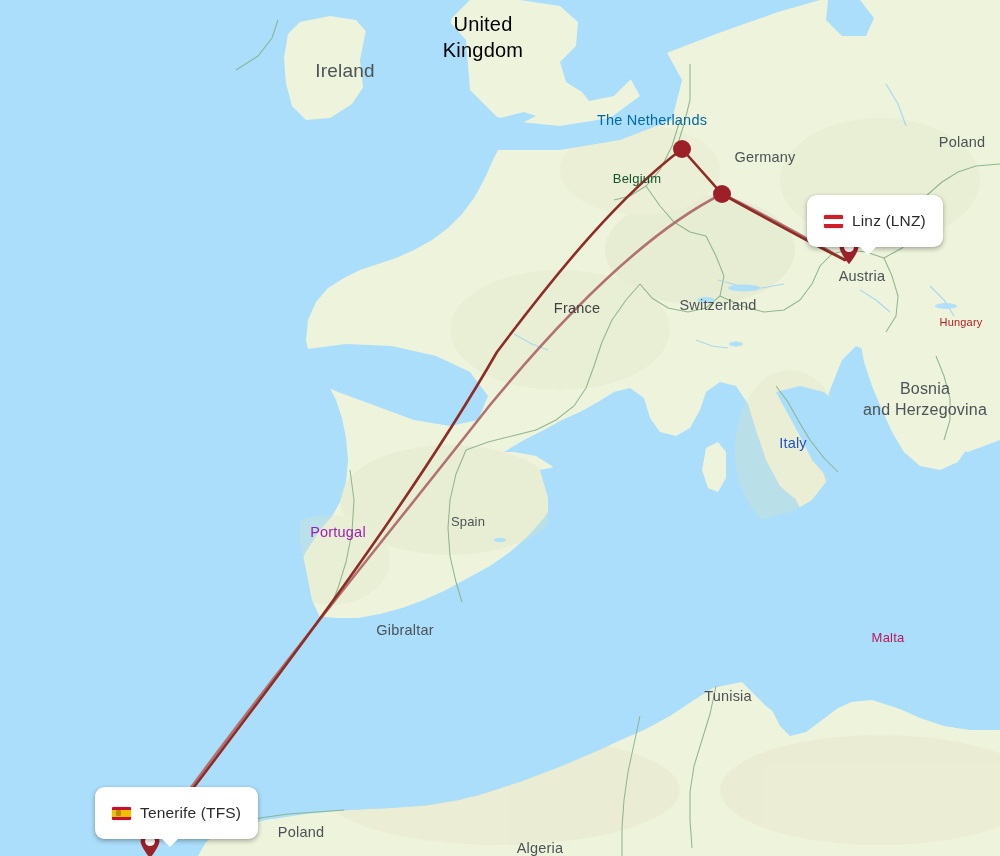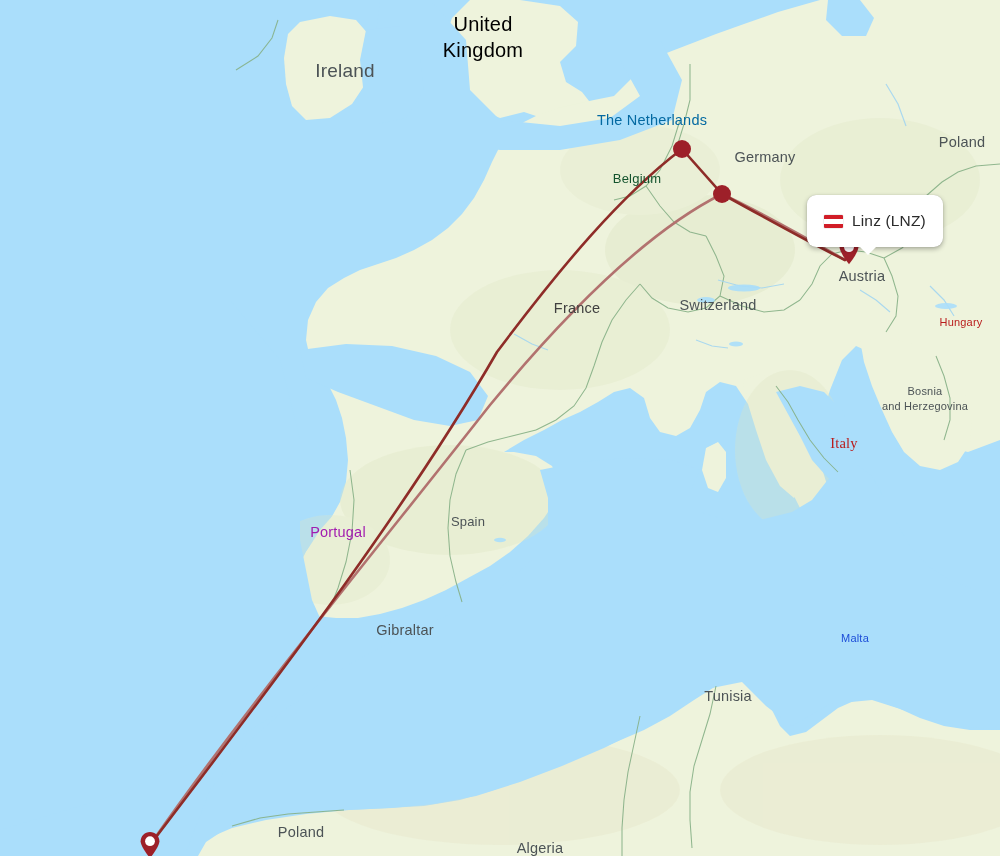--- a/index.html
+++ b/index.html
@@ -269,27 +269,27 @@
       <div class="country-label" style="left: 483px; top: 37px; font-size: 20px; color: #000000;">United
 Kingdom</div>
       <div class="country-label" style="left: 652px; top: 121px; font-size: 14.5px; color: #0369a1;">The Netherlands</div>
       <div class="country-label" style="left: 637px; top: 179px; font-size: 13px; color: #14532d;">Belgium</div>
       <div class="country-label" style="left: 765px; top: 158px; font-size: 14.5px; color: rgb(76, 83, 86);">Germany</div>
       <div class="country-label" style="left: 962px; top: 127px; font-size: 14.5px; color: rgb(76, 83, 86); margin-top: 16px;">Poland</div>
       <div class="country-label" style="left: 577px; top: 309px; font-size: 14.5px; color: #404040;">France</div>
       <div class="country-label" style="left: 718px; top: 306px; font-size: 14.5px; color: rgb(76, 83, 86);">Switzerland</div>
       <div class="country-label" style="left: 862px; top: 277px; font-size: 14.5px; color: rgb(76, 83, 86);">Austria</div>
       <div class="country-label" style="left: 961px; top: 294px; font-size: 11px; color: #b91c1c; margin-top: 28px;">Hungary</div>
-      <div class="country-label" style="left: 925px; top: 399px; font-size: 11px; color: rgb(76, 83, 86);">Bosnia
+      <div class="country-label" style="left: 925px; top: 399px; font-size: 16px; color: rgb(76, 83, 86);">Bosnia
 and Herzegovina</div>
-      <div class="country-label" style="left: 844px; top: 444px; font-size: 14.5px; color: #b91c1c; font-family: Liberation Serif, serif;">Italy</div>
+      <div class="country-label" style="left: 793px; top: 444px; font-size: 14.5px; color: #1d4ed8;">Italy</div>
       <div class="country-label" style="left: 338px; top: 533px; font-size: 14.5px; color: #a21caf;">Portugal</div>
       <div class="country-label" style="left: 448px; top: 522px; font-size: 13px; color: rgb(76, 83, 86); margin-left: 20px;">Spain</div>
       <div class="country-label" style="left: 405px; top: 631px; font-size: 14.5px; color: rgb(76, 83, 86);">Gibraltar</div>
-      <div class="country-label" style="left: 855px; top: 638px; font-size: 11px; color: #1d4ed8;">Malta</div>
+      <div class="country-label" style="left: 888px; top: 638px; font-size: 13px; color: #be185d;">Malta</div>
       <div class="country-label" style="left: 728px; top: 697px; font-size: 14.5px; color: rgb(76, 83, 86);">Tunisia</div>
       <div class="country-label" style="left: 301px; top: 833px; font-size: 14.5px; color: rgb(76, 83, 86);">Poland</div>
       <div class="country-label" style="left: 540px; top: 849px; font-size: 14.5px; color: rgb(76, 83, 86);">Algeria</div>
     </div>
 
   <div class="route-dot" id="wp-0" style="left: 682px; top: 149px; background: rgb(157, 32, 41);"></div>
   <div class="route-dot" id="wp-1" style="left: 722px; top: 194px; background: rgb(157, 32, 41);"></div>
 
   <div class="map-pin" style="left:849px; top:265px;">
     <svg viewBox="0 0 22 28" width="22" height="28">
@@ -302,14 +302,19 @@
     <span class="airport-name">Linz (LNZ)</span>
     <span class="tip" style="left:52px;"></span>
   </div>
 
   <div class="map-pin" style="left:150px; top:859px;">
     <svg viewBox="0 0 22 28" width="22" height="28">
       <path d="M11 27.2 C11 27.2 20.4 15.6 20.4 10.3 C20.4 4.9 16.2 0.9 11 0.9 C5.8 0.9 1.6 4.9 1.6 10.3 C1.6 15.6 11 27.2 11 27.2 Z" fill="#9d2029"></path>
       <circle cx="11" cy="10.2" r="4.9" fill="#ffffff"></circle>
     </svg>
   </div>
+  <div class="airport-callout" style="left:76px; top:787px;">
+    <span class="flag flag-es"></span>
+    <span class="airport-name">Tenerife (TFS)</span>
+    <span class="tip" style="left:66px;"></span>
+  </div>
 
 </div>
 
 </body></html>

